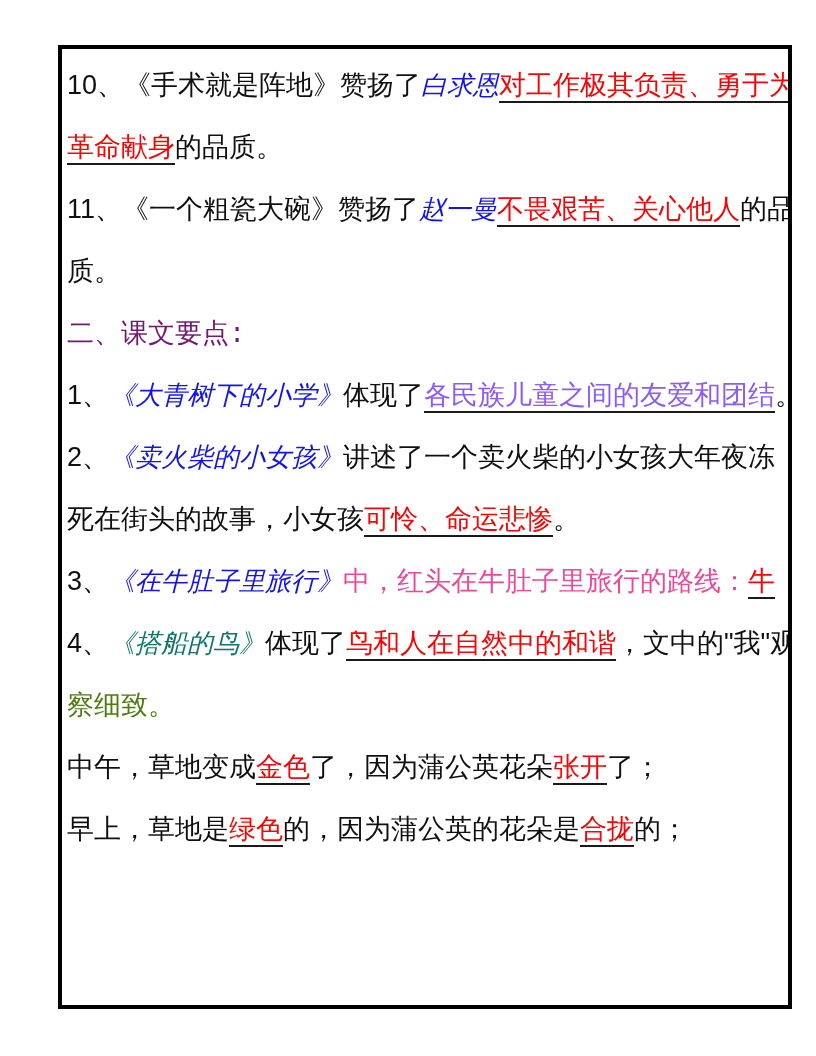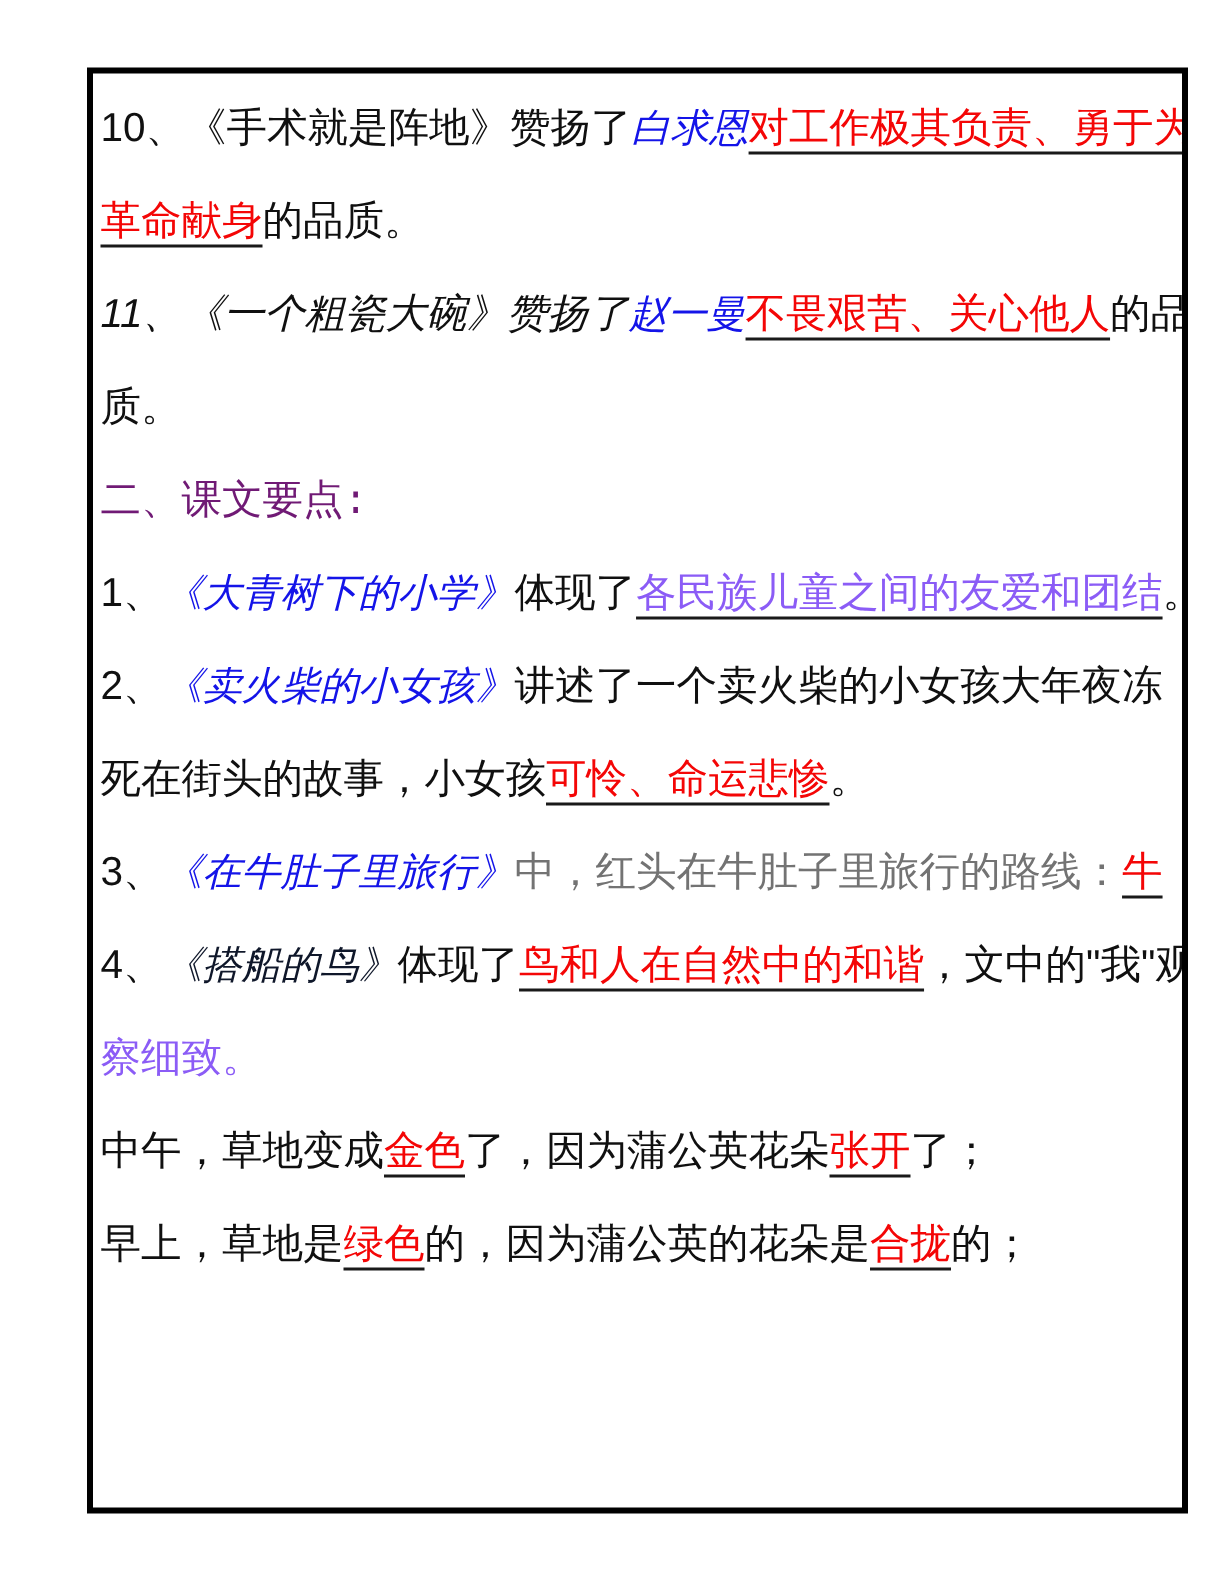--- a/index.html
+++ b/index.html
@@ -51,26 +51,26 @@
   }
 </style>
 </head>
 <body>
 
 <div class="canvas">
   <div class="sheet">
     <div id="doc-lines">
         <div class="line"><span class="run" style="color: rgb(16, 16, 16);">10、《手术就是阵地》赞扬了</span><span class="run kai" style="color: rgb(20, 20, 232);">白求恩</span><span class="run u" style="color: rgb(244, 6, 6);">对工作极其负责、勇于为</span></div>
         <div class="line"><span class="run u" style="color: rgb(244, 6, 6);">革命献身</span><span class="run" style="color: rgb(16, 16, 16);">的品质。</span></div>
-        <div class="line"><span class="run" style="color: rgb(16, 16, 16); font-style: italic;">11、《一个粗瓷大碗》赞扬了</span><span class="run kai" style="color: rgb(20, 20, 232);">赵一曼</span><span class="run u" style="color: rgb(244, 6, 6);">不畏艰苦、关心他人</span><span class="run" style="color: rgb(16, 16, 16);">的品</span></div>
+        <div class="line"><span class="run" style="color: rgb(16, 16, 16);">11、《一个粗瓷大碗》赞扬了</span><span class="run kai" style="color: rgb(20, 20, 232);">赵一曼</span><span class="run u" style="color: rgb(244, 6, 6);">不畏艰苦、关心他人</span><span class="run" style="color: rgb(16, 16, 16);">的品</span></div>
         <div class="line"><span class="run" style="color: rgb(16, 16, 16);">质。</span></div>
         <div class="line"><span class="run" style="color: #701a75; font-family: Liberation Mono, monospace;">二、课文要点:</span></div>
         <div class="line"><span class="run" style="color: rgb(16, 16, 16);">1、</span><span class="run kai" style="color: rgb(20, 20, 232); margin-top: 34px;">《大青树下的小学》</span><span class="run" style="color: rgb(16, 16, 16);">体现了</span><span class="run u" style="color: #8b5cf6;">各民族儿童之间的友爱和团结</span><span class="run" style="color: rgb(16, 16, 16);">。</span></div>
         <div class="line"><span class="run" style="color: rgb(16, 16, 16);">2、</span><span class="run kai" style="color: rgb(20, 20, 232);">《卖火柴的小女孩》</span><span class="run" style="color: rgb(16, 16, 16);">讲述了一个卖火柴的小女孩大年夜冻</span></div>
         <div class="line"><span class="run" style="color: rgb(16, 16, 16);">死在街头的故事，小女孩</span><span class="run u" style="color: rgb(244, 6, 6);">可怜、命运悲惨</span><span class="run" style="color: rgb(16, 16, 16);">。</span></div>
-        <div class="line"><span class="run" style="color: rgb(16, 16, 16);">3、</span><span class="run kai" style="color: rgb(20, 20, 232);">《在牛肚子里旅行》</span><span class="run" style="color: #737373;">中，红头在牛肚子里旅行的路线：</span><span class="run u" style="color: rgb(244, 6, 6);">牛</span></div>
-        <div class="line"><span class="run" style="color: rgb(16, 16, 16);">4、</span><span class="run kai" style="color: #0f172a;">《搭船的鸟》</span><span class="run" style="color: rgb(16, 16, 16);">体现了</span><span class="run u" style="color: rgb(244, 6, 6);">鸟和人在自然中的和谐</span><span class="run" style="color: rgb(16, 16, 16);">，文中的"我"观</span></div>
-        <div class="line"><span class="run" style="color: #8b5cf6; text-align: right;">察细致。</span></div>
+        <div class="line"><span class="run" style="color: rgb(16, 16, 16);">3、</span><span class="run kai" style="color: rgb(20, 20, 232);">《在牛肚子里旅行》</span><span class="run" style="color: #ec4899;">中，红头在牛肚子里旅行的路线：</span><span class="run u" style="color: rgb(244, 6, 6);">牛</span></div>
+        <div class="line"><span class="run" style="color: rgb(16, 16, 16);">4、</span><span class="run kai" style="color: #0f766e;">《搭船的鸟》</span><span class="run" style="color: rgb(16, 16, 16);">体现了</span><span class="run u" style="color: rgb(244, 6, 6);">鸟和人在自然中的和谐</span><span class="run" style="color: rgb(16, 16, 16);">，文中的"我"观</span></div>
+        <div class="line"><span class="run" style="color: #4d7c0f; text-align: right;">察细致。</span></div>
         <div class="line"><span class="run" style="color: rgb(16, 16, 16);">中午，草地变成</span><span class="run u" style="color: rgb(244, 6, 6);">金色</span><span class="run" style="color: rgb(16, 16, 16);">了，因为蒲公英花朵</span><span class="run u" style="color: rgb(244, 6, 6);">张开</span><span class="run" style="color: rgb(16, 16, 16);">了；</span></div>
         <div class="line"><span class="run" style="color: rgb(16, 16, 16);">早上，草地是</span><span class="run u" style="color: rgb(244, 6, 6);">绿色</span><span class="run" style="color: rgb(16, 16, 16);">的，因为蒲公英的花朵是</span><span class="run u" style="color: rgb(244, 6, 6);">合拢</span><span class="run" style="color: rgb(16, 16, 16);">的；</span></div>
       </div>
   </div>
 </div>
 
 </body></html>

